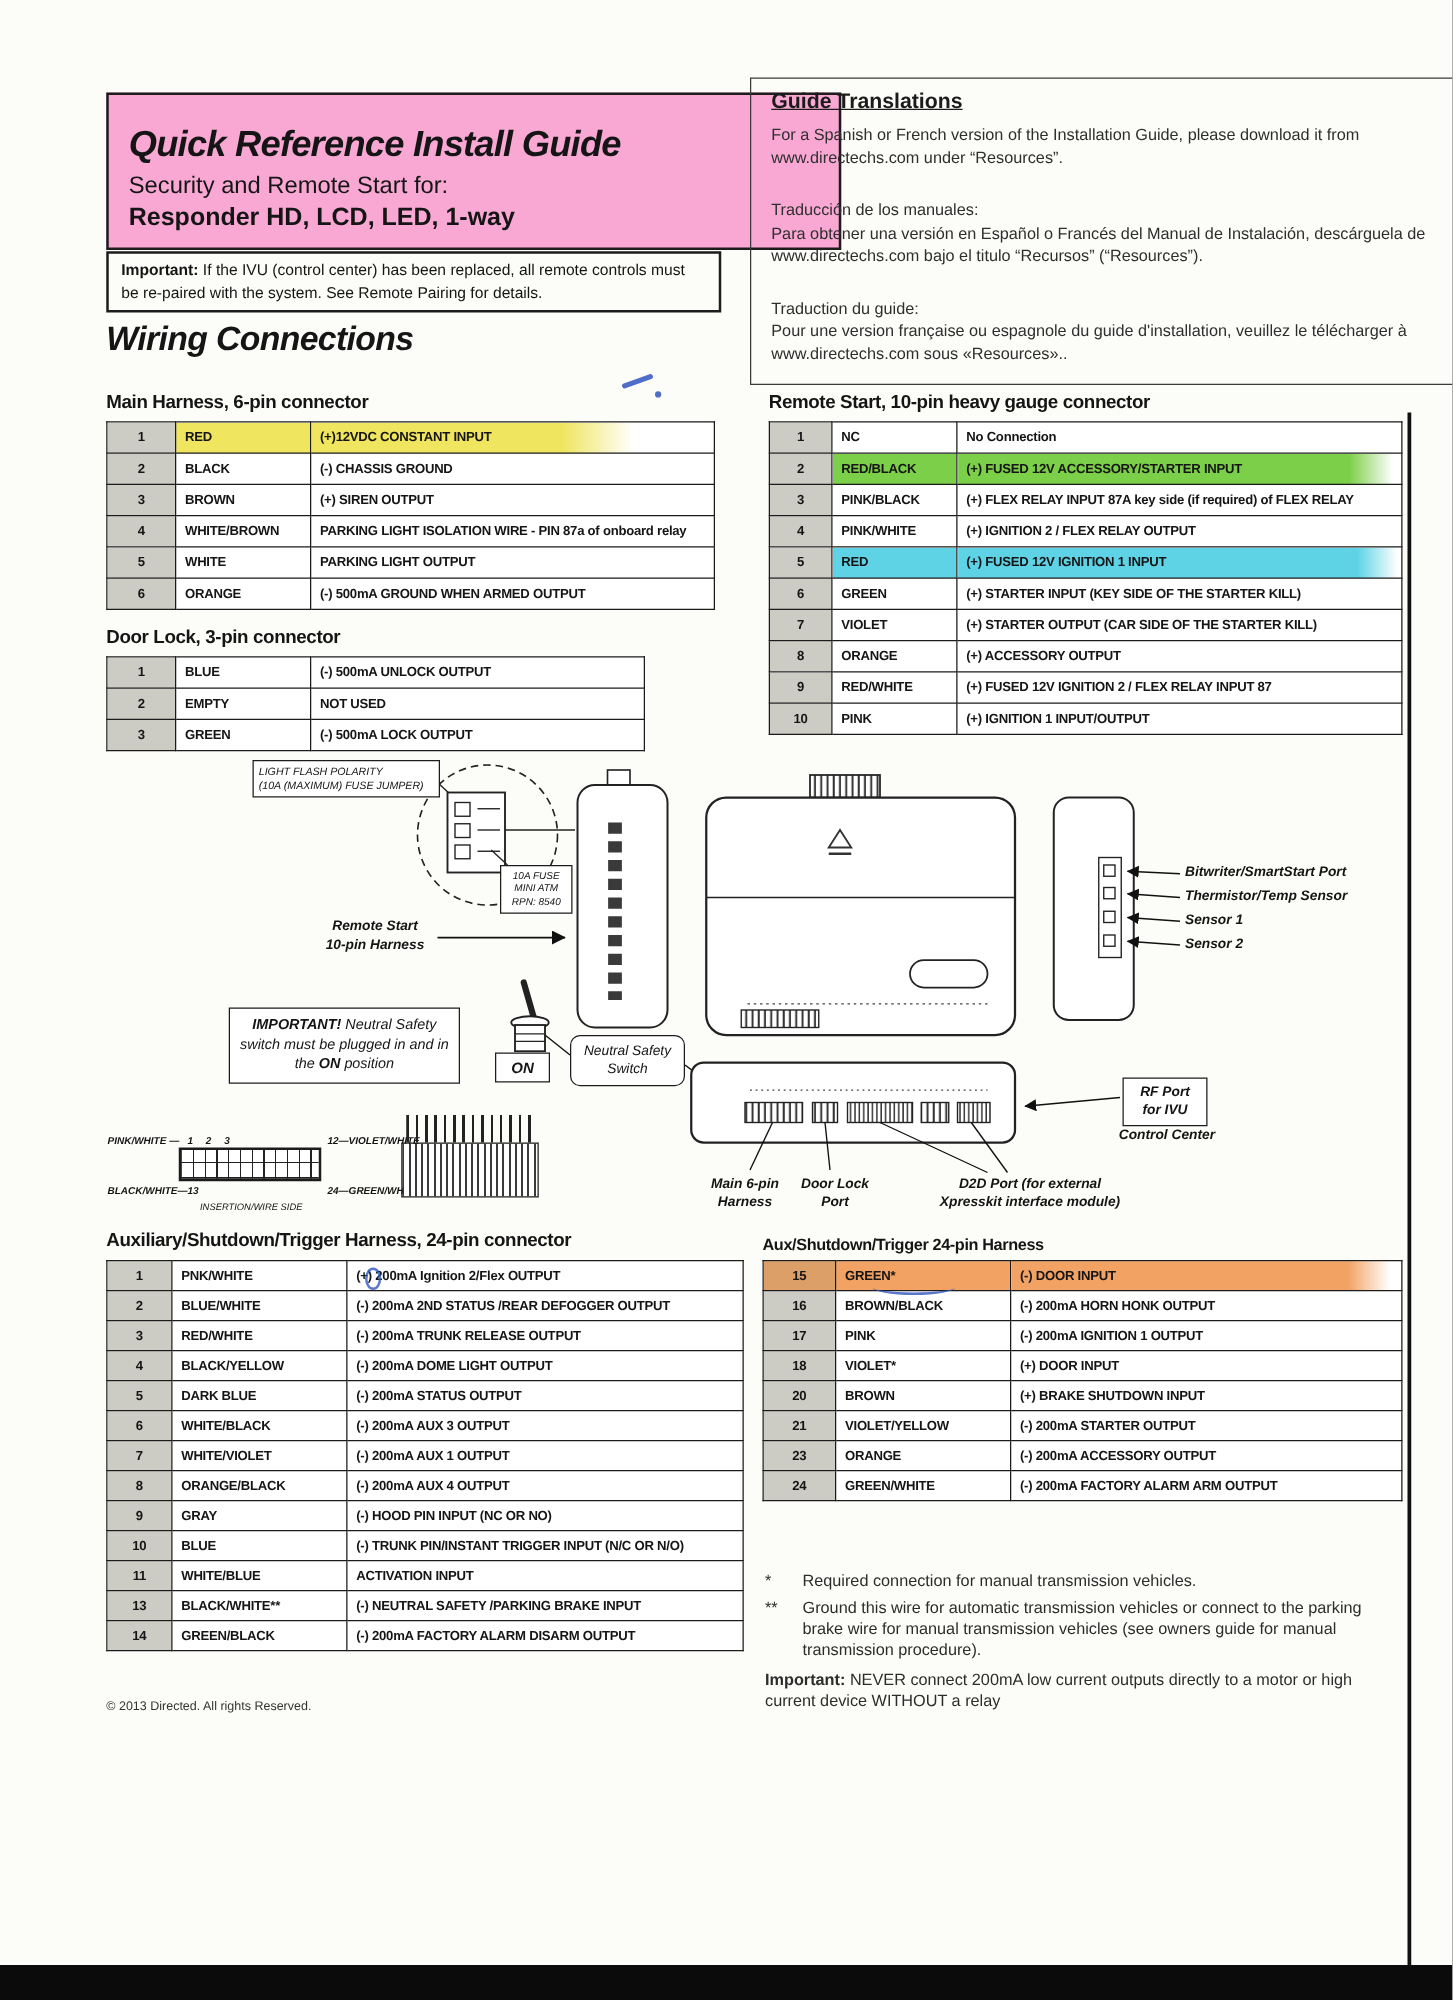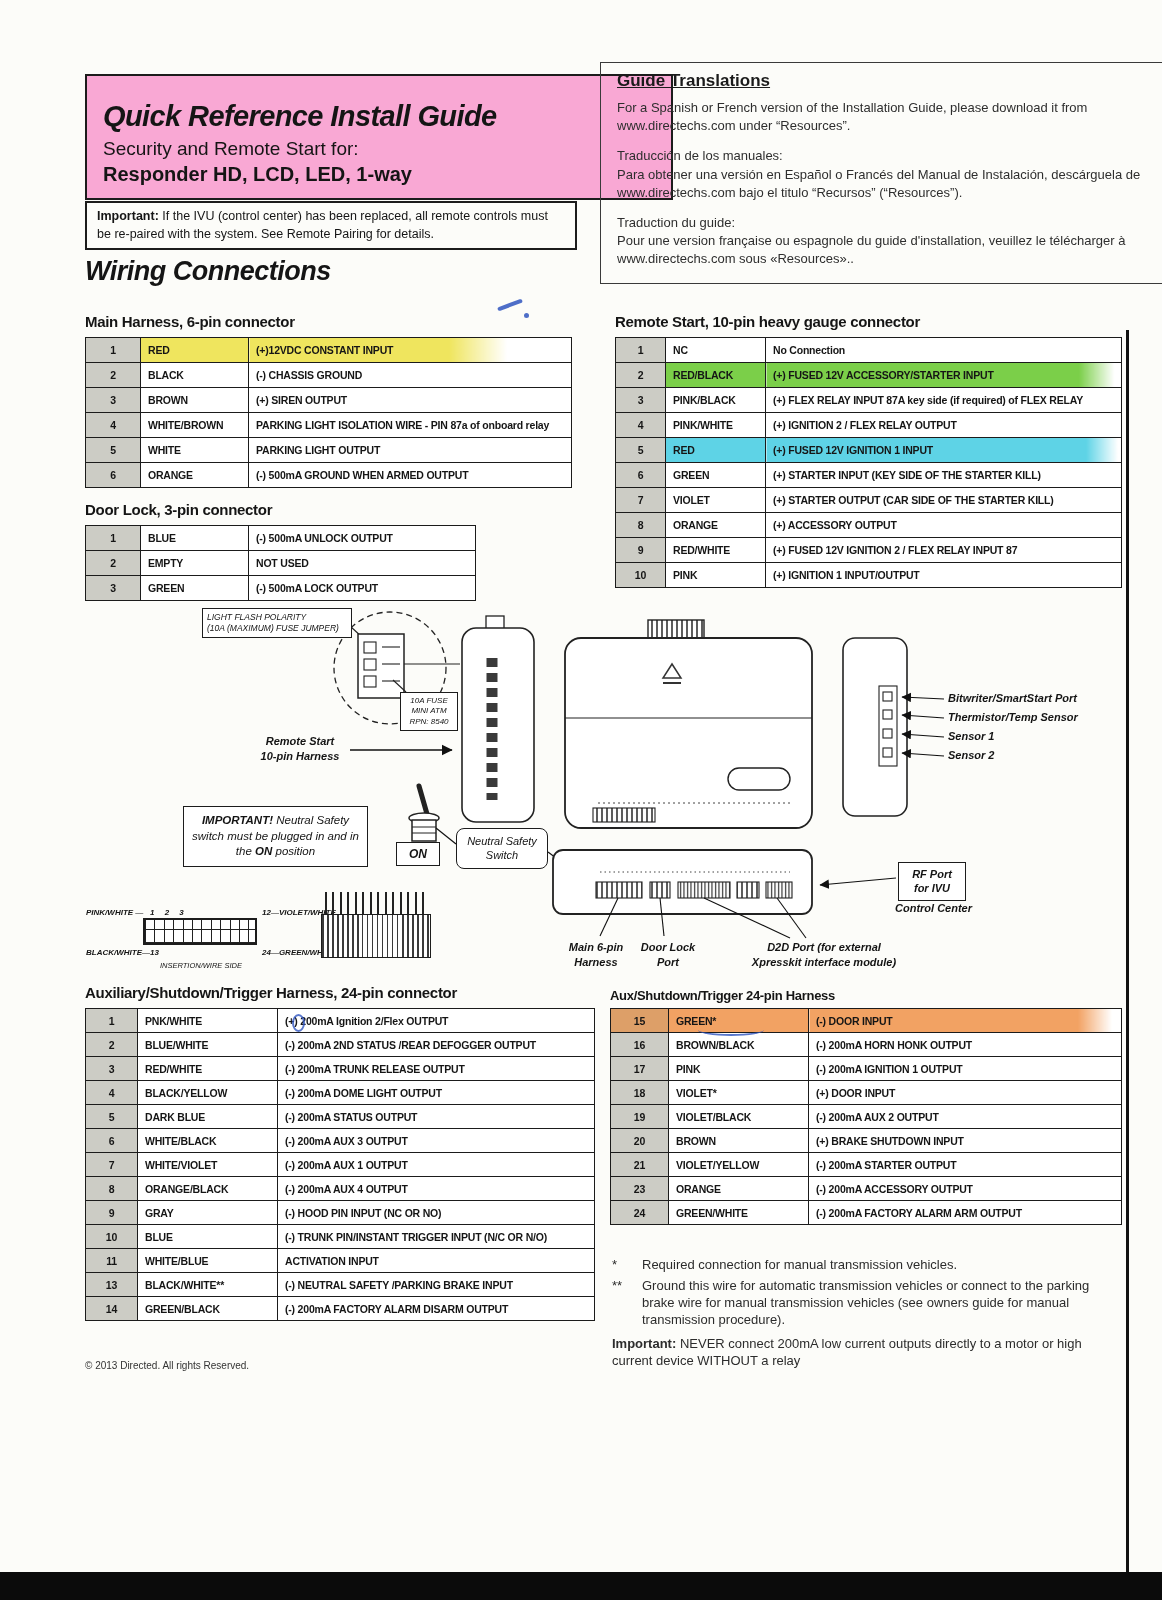--- a/index.html
+++ b/index.html
@@ -18,21 +18,21 @@
   
   .title-box { left:85px; top:74px; width:588px; border:2px solid #1c1c1c; padding:24px 16px 12px; background:#f9a8d4; }
   .title-box h1 { font-size:29px; font-style:italic; font-weight:bold; letter-spacing:-0.6px; }
   .title-box .sub { font-size:19px; margin-top:5px; }
   .title-box .prod { font-size:20px; font-weight:bold; margin-top:3px; }
   .important-box { left:85px; top:201px; width:492px; border:2px solid #1c1c1c; padding:5px 10px; font-size:12.5px; line-height:1.4; }
   .wiring-title { left:85px; top:256px; font-size:27px; font-weight:bold; font-style:italic; letter-spacing:-0.5px; }
   .trans-box { left:600px; top:62px; width:571px; border:1.5px solid #3a3a3a; padding:8px 16px 14px; color:#2e2e2e; }
   .trans-box h2 { font-size:17px; font-weight:bold; text-decoration:underline; color:#1b1b1b; margin-bottom:8px; }
   .trans-box p { font-size:13px; line-height:1.4; }
-  .trans-box .lbl { margin-top:12px; }
+  .trans-box .lbl { margin-top:24px; }
 
   
   .tsec { }
   .tbl-title { font-weight:bold; font-size:15px; margin-bottom:7px; letter-spacing:-0.3px; }
   .tbl-title.sm { font-size:13px; margin-bottom:5px; }
   table.wt { border-collapse:collapse; width:100%; table-layout:fixed; border:1.5px solid #141414; background:#fff; }
   table.wt td {
     border:1.2px solid #1b1b1b; font-size:10.5px; font-weight:bold;
     padding:0 7px; height:25px; letter-spacing:-0.2px; white-space:nowrap; overflow:hidden;
   }
@@ -155,21 +155,21 @@
 
           <tr>
             <td class="pin">6</td>
             <td class="wire">ORANGE</td>
             <td class="desc">(-) 500mA GROUND WHEN ARMED OUTPUT</td>
           </tr>
         </tbody>
     </table>
   </div>
 
-  <div class="abs tsec" style="left:85px; top:501px; width:391px;">
+  <div class="abs tsec" style="left:85px; top:501px; width:431px;">
     <div class="tbl-title">Door Lock, 3-pin connector</div>
     <table class="wt wt-door">
       <tbody>
 
           <tr>
             <td class="pin">1</td>
             <td class="wire">BLUE</td>
             <td class="desc">(-) 500mA UNLOCK OUTPUT</td>
           </tr>
 
@@ -488,25 +488,20 @@
             <td class="wire">PINK</td>
             <td class="desc">(-) 200mA IGNITION 1 OUTPUT</td>
           </tr>
 
           <tr>
             <td class="pin">18</td>
             <td class="wire">VIOLET*</td>
             <td class="desc">(+) DOOR INPUT</td>
           </tr>
 
-          <tr>
-            <td class="pin">19</td>
-            <td class="wire">VIOLET/BLACK</td>
-            <td class="desc">(-) 200mA AUX 2 OUTPUT</td>
-          </tr>
 
           <tr>
             <td class="pin">20</td>
             <td class="wire">BROWN</td>
             <td class="desc">(+) BRAKE SHUTDOWN INPUT</td>
           </tr>
 
           <tr>
             <td class="pin">21</td>
             <td class="wire">VIOLET/YELLOW</td>

